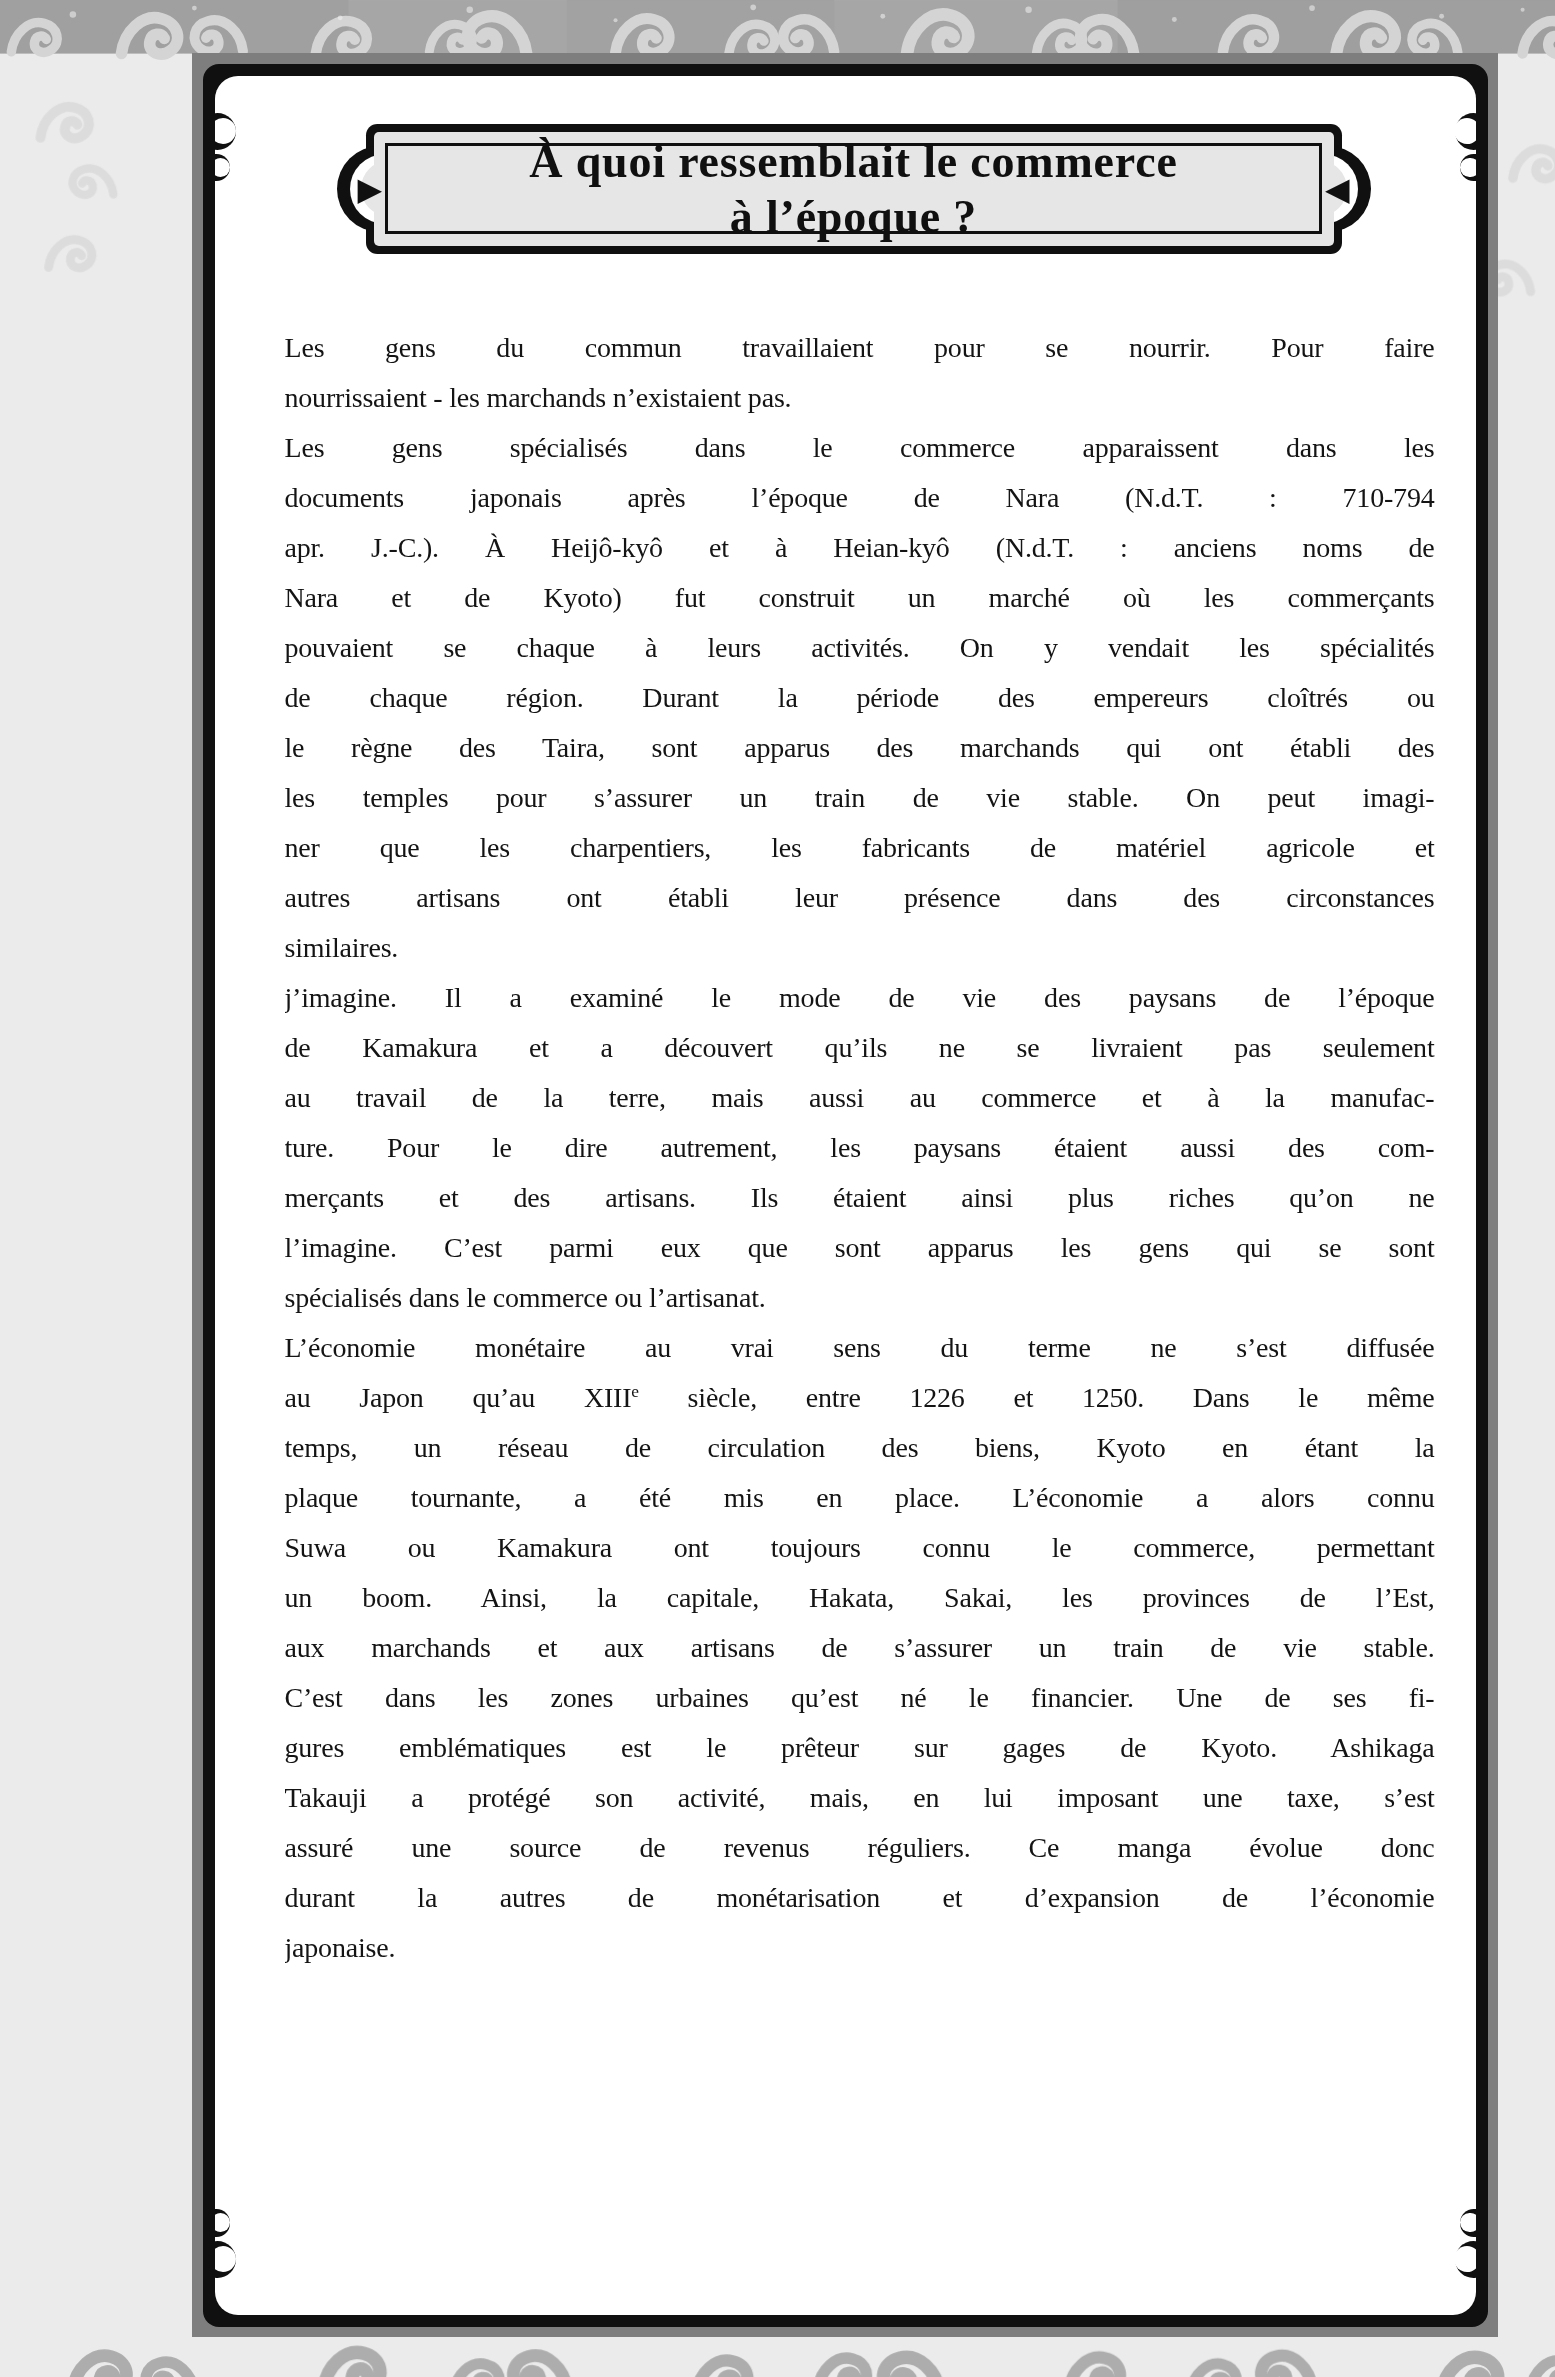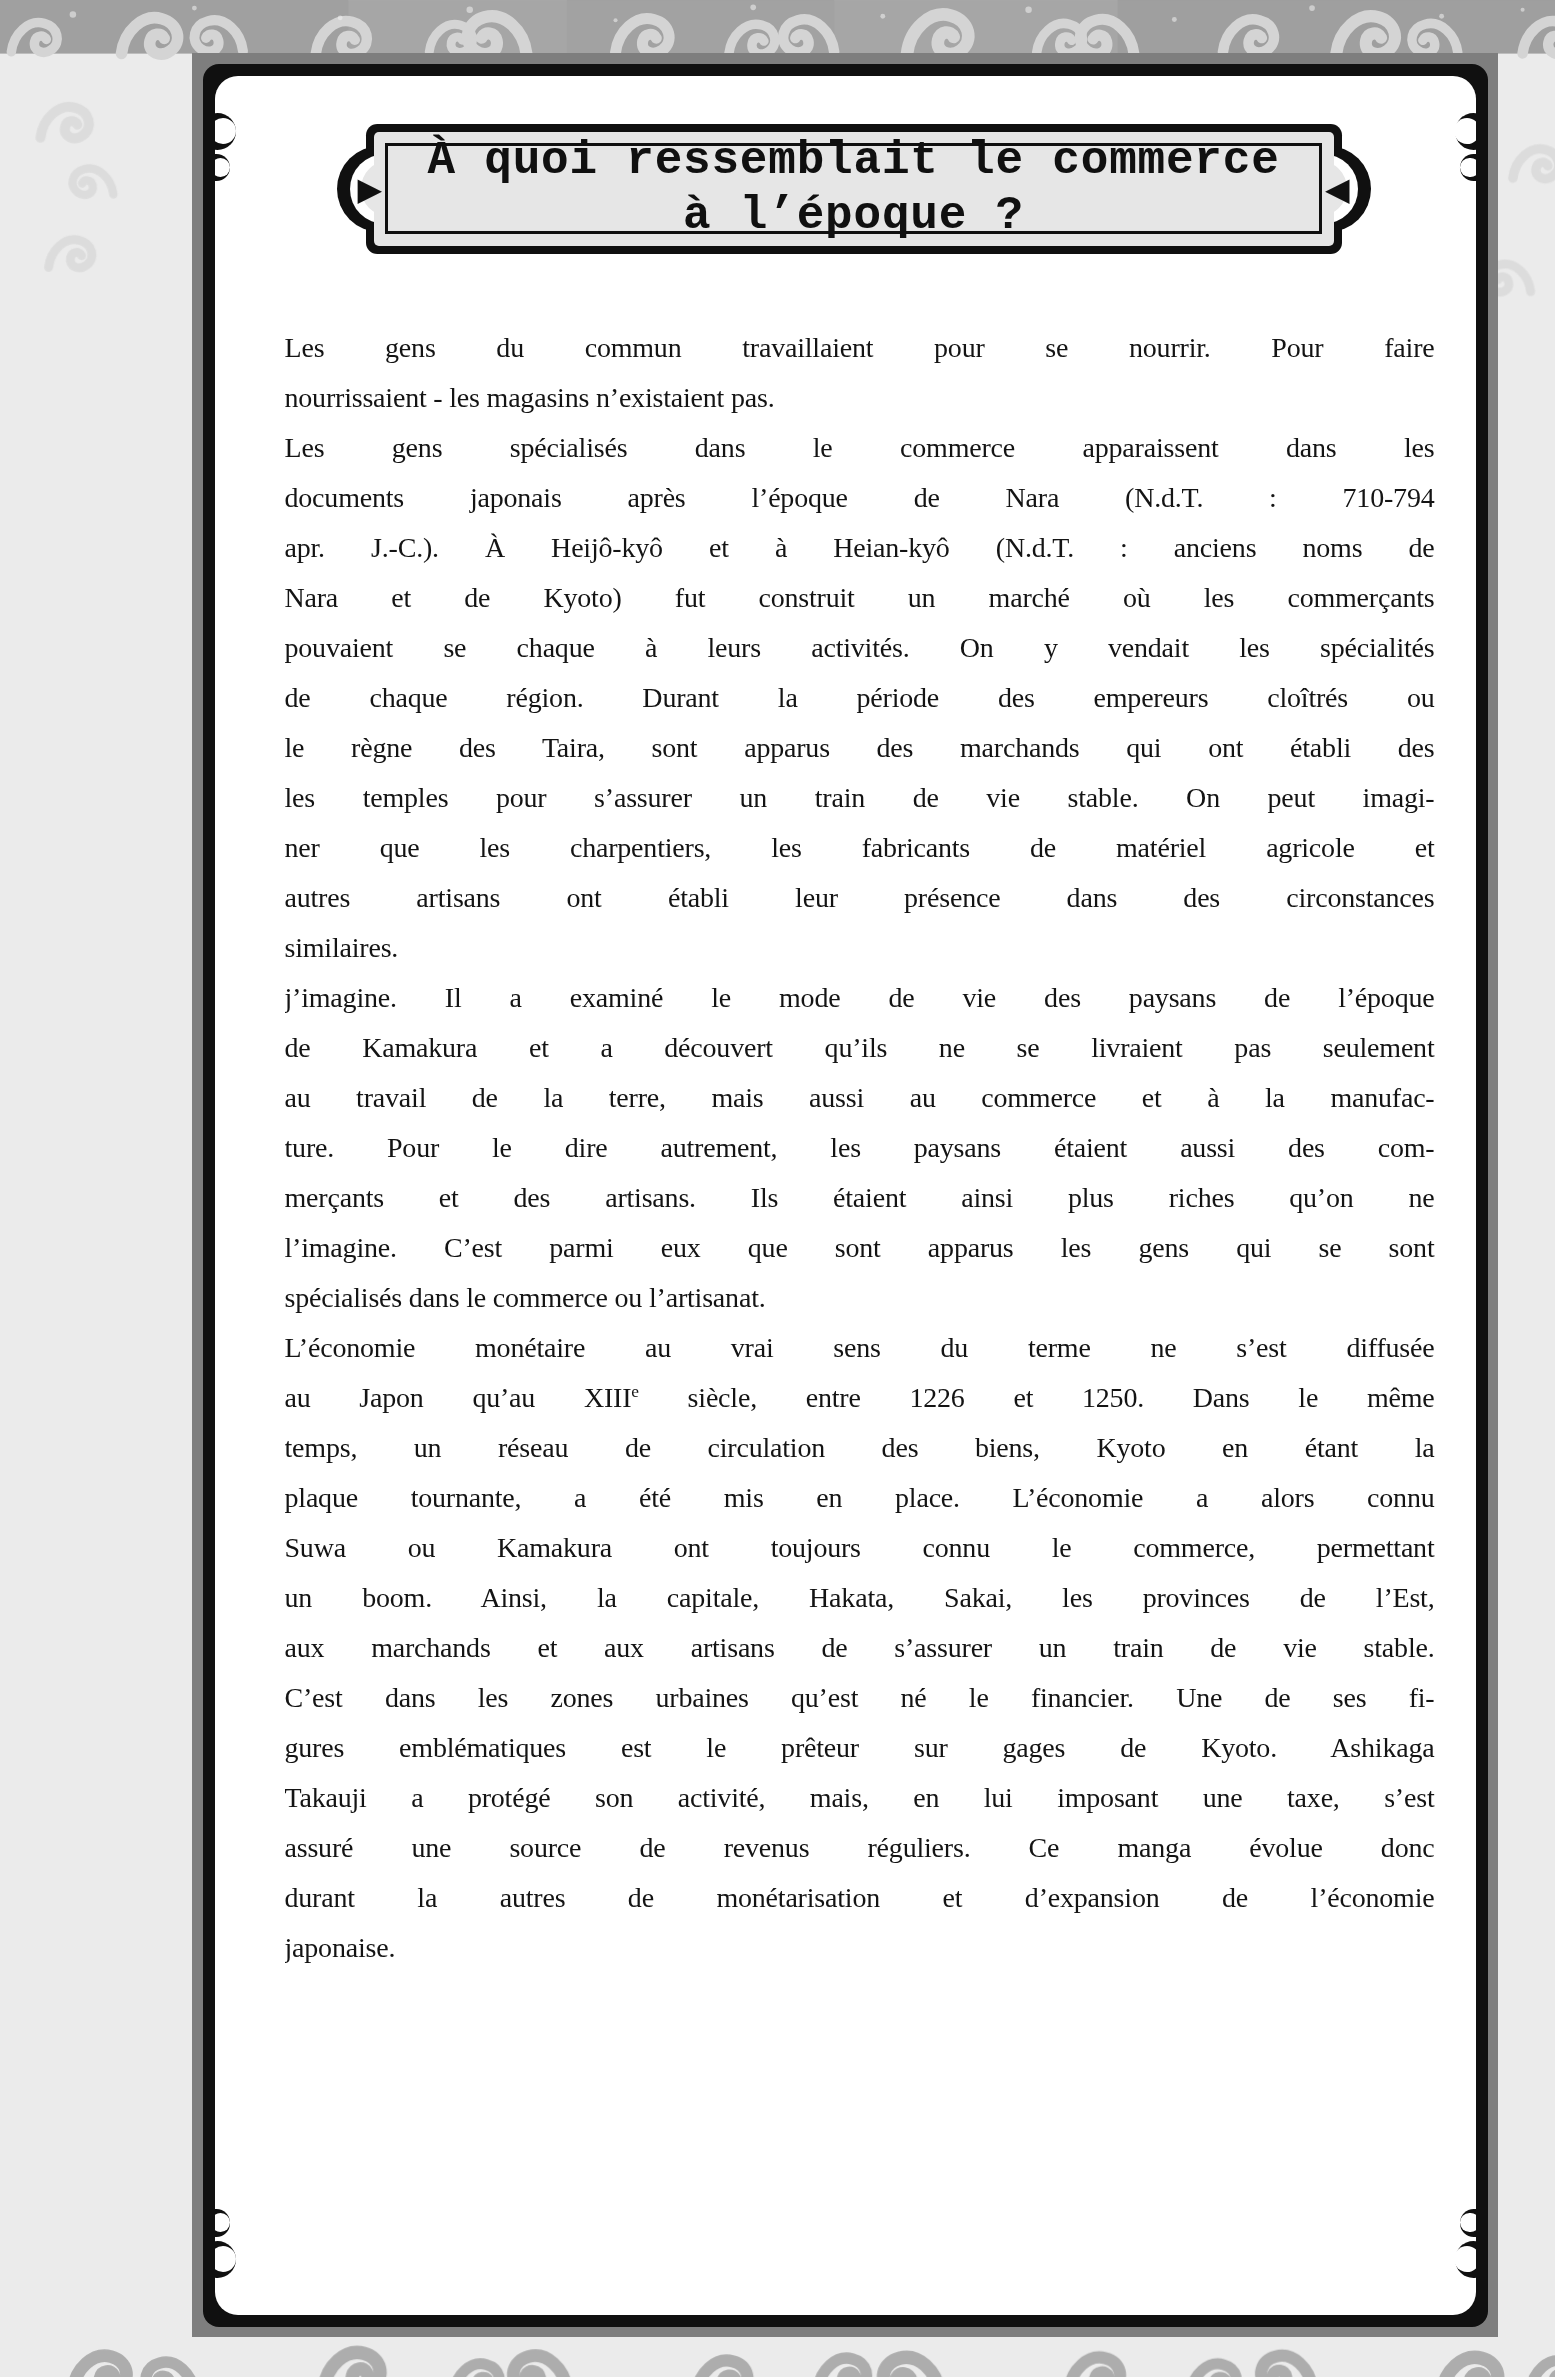--- a/index.html
+++ b/index.html
@@ -34,21 +34,21 @@
           background:#101010;border-radius:11.3px;z-index:3;}
   .bulge{position:absolute;top:22px;width:86px;height:86px;background:#101010;border-radius:50%;}
   .bulge.left{left:-29px;} .bulge.right{right:-29px;}
   .bulge::before{content:"";position:absolute;width:70px;height:70px;background:#ffffff;border-radius:50%;top:8px;}
   .bulge.left::before{left:13px;} .bulge.right::before{right:13px;}
   .bulge::after{content:"";position:absolute;width:55px;height:55px;background:#e6e6e6;border-radius:50%;top:15.4px;}
   .bulge.left::after{left:24px;} .bulge.right::after{right:24px;}
   .banner-panel{position:absolute;inset:8px;background:#e6e6e6;border-radius:4.9px;}
   .banner-outline{position:absolute;inset:19.4px;border:3.2px solid #101010;pointer-events:none;}
   .banner-title{position:absolute;inset:0;display:flex;flex-direction:column;justify-content:center;
-                align-items:center;font-family:Liberation Mono, monospace;font-weight:700;
+                align-items:center;font-family:Liberation Serif, serif;font-weight:700;
                 font-size:46px;line-height:55px;color:#101010;letter-spacing:0.8px;text-align:center;}
   .arrow{position:absolute;top:50%;transform:translateY(-50%);font-size:32px;color:#101010;
          z-index:4;font-family:"DejaVu Sans",sans-serif;line-height:1;}
   .arrow.left{left:-8px;}
   .arrow.right{right:-8px;}
 
   
   .body-text{position:absolute;left:70px;top:247px;width:1150px;color:#141414;
              font-size:28px;z-index:3;}
   .line{height:50px;line-height:50px;overflow:hidden;letter-spacing:-0.2px;white-space:normal;}
@@ -150,21 +150,21 @@
           <span class="arrow left">▶</span>
           <span class="arrow right">◀</span>
           <div class="banner-title">
             <span>À quoi ressemblait le commerce</span>
             <span>à l’époque ?</span>
           </div>
         </div>
 
         <div class="body-text">
             <div class="line jline">Les gens du commun travaillaient pour se nourrir. Pour faire</div>
-            <div class="line noj">nourrissaient - les magasins n’existaient pas.</div>
+            <div class="line noj">nourrissaient - les marchands n’existaient pas.</div>
             <div class="line jline">Les gens spécialisés dans le commerce apparaissent dans les</div>
             <div class="line jline">documents japonais après l’époque de Nara (N.d.T. : 710-794</div>
             <div class="line jline">apr. J.-C.). À Heijô-kyô et à Heian-kyô (N.d.T. : anciens noms de</div>
             <div class="line jline">Nara et de Kyoto) fut construit un marché où les commerçants</div>
             <div class="line jline">pouvaient se chaque à leurs activités. On y vendait les spécialités</div>
             <div class="line jline">de chaque région. Durant la période des empereurs cloîtrés ou</div>
             <div class="line jline">le règne des Taira, sont apparus des marchands qui ont établi des</div>
             <div class="line jline">les temples pour s’assurer un train de vie stable. On peut imagi-</div>
             <div class="line jline">ner que les charpentiers, les fabricants de matériel agricole et</div>
             <div class="line jline">autres artisans ont établi leur présence dans des circonstances</div>

